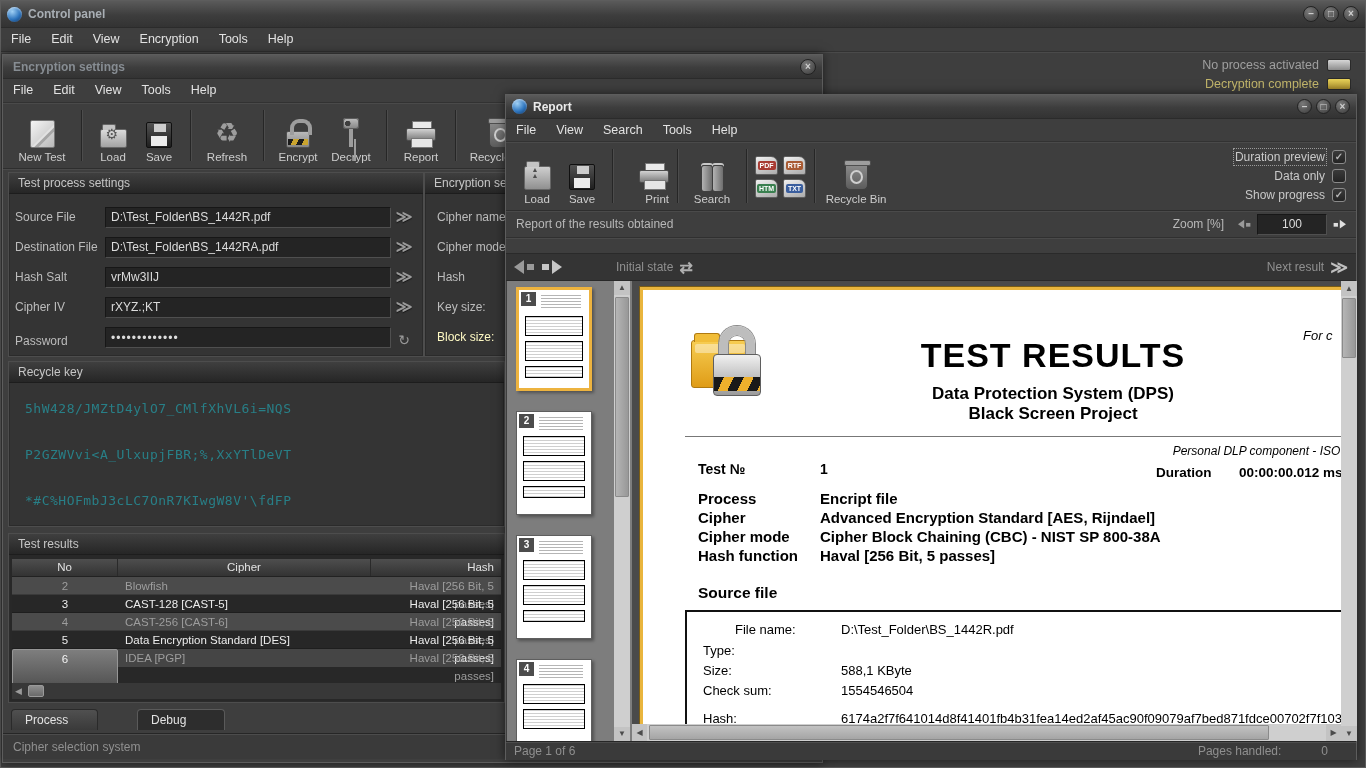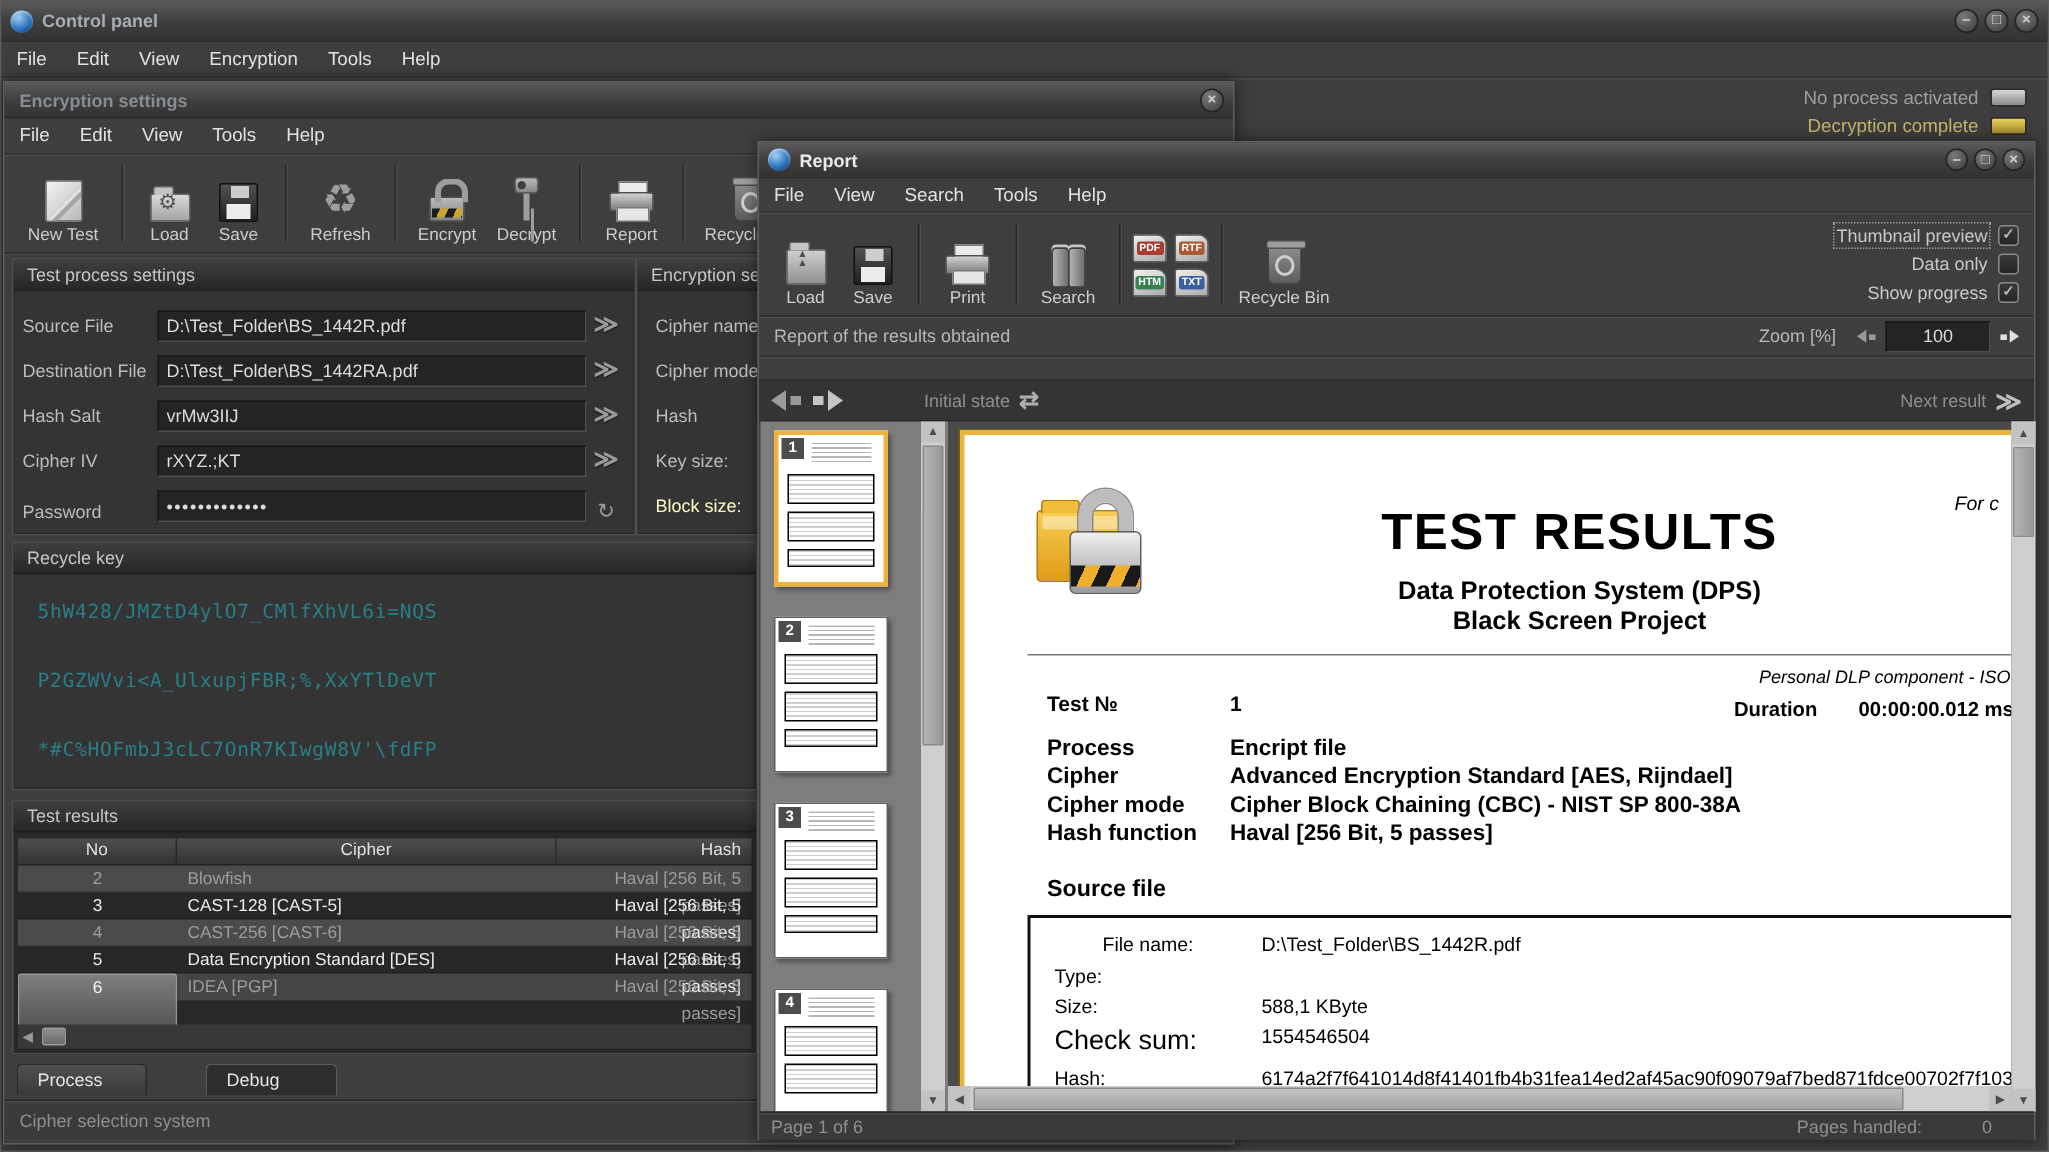--- a/index.html
+++ b/index.html
@@ -411,21 +411,21 @@
           </div>
         <span class="tlbl">Load</span>
       </div>
       <div class="tbtn" style="width:44px;">
         <div class="tico">
             <div class="i-floppy"></div>
           </div>
         <span class="tlbl">Save</span>
       </div>
       <div class="tsep"></div>
-      <div class="tbtn" style="width:48px;">
+      <div class="tbtn" style="width:48px;align-items:flex-end;">
         <div class="tico">
             <div class="i-printer">
               <div class="pb"></div>
             </div>
           </div>
         <span class="tlbl">Print</span>
       </div>
       <div class="tsep"></div>
       <div class="tbtn" style="width:52px;">
         <div class="tico">
@@ -452,21 +452,21 @@
       </div>
       <div class="tsep"></div>
       <div class="tbtn" style="width:66px;">
         <div class="tico">
             <div class="i-trash"></div>
           </div>
         <span class="tlbl">Recycle Bin</span>
       </div>
 
       <div class="opt" style="top:8px; right:10px;">
-        <span class="ol-focus">Thumbnail preview</span>
+        <span class="ol-focus">Duration preview</span>
         <span class="cb">✓</span>
       </div>
       <div class="opt" style="top:27px; right:10px;">
         <span>Data only</span>
         <span class="cb"></span>
       </div>
       <div class="opt" style="top:46px; right:10px;">
         <span>Show progress</span>
         <span class="cb">✓</span>
       </div>
@@ -559,21 +559,21 @@
 
         <span class="d-lbl" style="left:55px; top:294px; font-size:15.5px;">Source file</span>
 
         <div style="position:absolute; left:42px; top:320px; width:710px; height:150px; border:2px solid #111;">
           <span style="position:absolute; left:16px; top:10px; font-size:13px;margin-left:32px;">File name:</span>
           <span style="position:absolute; left:154px; top:10px; font-size:13px;">D:\Test_Folder\BS_1442R.pdf</span>
           <span style="position:absolute; left:16px; top:31px; font-size:13px;">Type:</span>
           <span style="position:absolute; left:154px; top:31px; font-size:13px;"></span>
           <span style="position:absolute; left:16px; top:51px; font-size:13px;">Size:</span>
           <span style="position:absolute; left:154px; top:51px; font-size:13px;">588,1 KByte</span>
-          <span style="position:absolute; left:16px; top:71px; font-size:18px;">Check sum:</span>
+          <span style="position:absolute; left:16px; top:71px; font-size:13px;">Check sum:</span>
           <span style="position:absolute; left:154px; top:71px; font-size:13px;">1554546504</span>
           <span style="position:absolute; left:16px; top:99px; font-size:13px;">Hash:</span>
           <span style="position:absolute; left:154px; top:99px; font-size:13px; white-space:nowrap;">6174a2f7f641014d8f41401fb4b31fea14ed2af45ac90f09079af7bed871fdce00702f7f103</span>
         </div>
       </div>
     </div>
 
     <div class="sb" style="left:835px; top:186px; width:16px; height:460px;">
       <span class="sbtn" style="top:0; left:0; right:0; height:15px; line-height:15px;">▲</span>
       <span class="sthumb" style="left:1px; right:1px; top:17px; height:60px;"></span>

